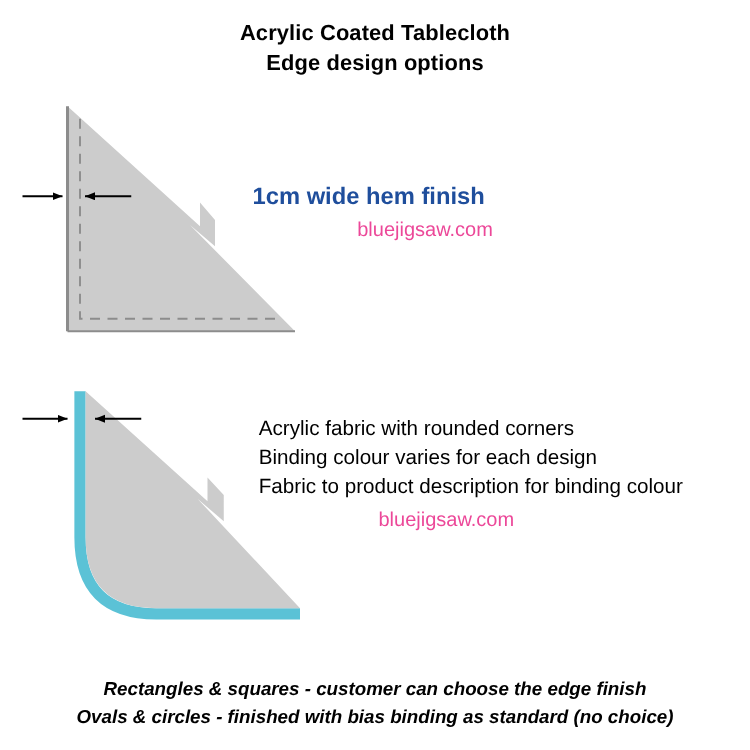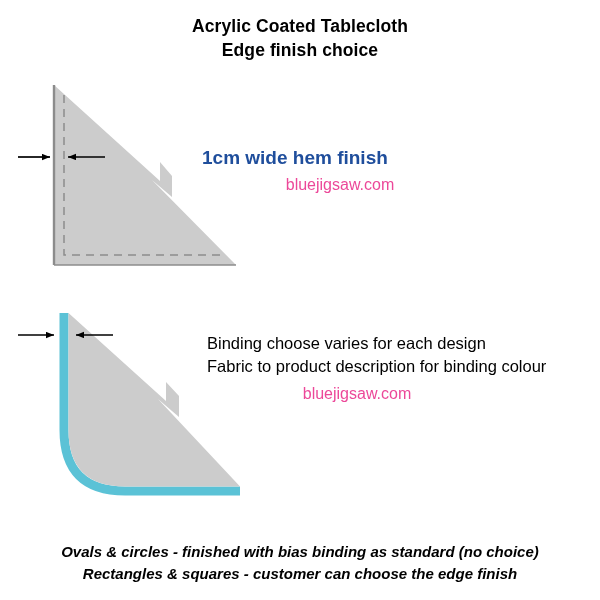--- a/index.html
+++ b/index.html
@@ -91,21 +91,21 @@
     color: #000000;
   }
 </style>
 </head>
 <body>
 
 <div id="page">
 
   <div class="title-block">
     <div class="title-line">Acrylic Coated Tablecloth</div>
-    <div class="title-line">Edge finish choice</div>
+    <div class="title-line">Edge design options</div>
   </div>
 
   <svg class="diagram-svg" viewBox="0 0 600 600">
     <defs>
       <marker id="arrowRight" markerWidth="9" markerHeight="9" refX="8" refY="3.2" orient="auto" markerUnits="userSpaceOnUse">
         <path d="M0,0 L8,3.2 L0,6.4 z" fill="#000000"></path>
       </marker>
       <marker id="arrowLeft" markerWidth="9" markerHeight="9" refX="8" refY="3.2" orient="auto" markerUnits="userSpaceOnUse">
         <path d="M0,0 L8,3.2 L0,6.4 z" fill="#000000"></path>
       </marker>
@@ -156,24 +156,25 @@
     </g>
   </svg>
 
   <div class="section" id="section1">
     <div class="section-heading">1cm wide hem finish</div>
     <div class="watermark">bluejigsaw.com</div>
   </div>
 
   <div class="section" id="section2">
     <div class="section-body-wrap">
-      <div class="section-body">Binding choose varies for each design</div>
+      <div class="section-body">Acrylic fabric with rounded corners</div>
+      <div class="section-body">Binding colour varies for each design</div>
       <div class="section-body">Fabric to product description for binding colour</div>
     </div>
     <div class="watermark">bluejigsaw.com</div>
   </div>
 
   <div class="footer">
+    <div class="footer-line">Rectangles &amp; squares - customer can choose the edge finish</div>
     <div class="footer-line">Ovals &amp; circles - finished with bias binding as standard (no choice)</div>
-    <div class="footer-line">Rectangles &amp; squares - customer can choose the edge finish</div>
   </div>
 
 </div>
 
 </body></html>

